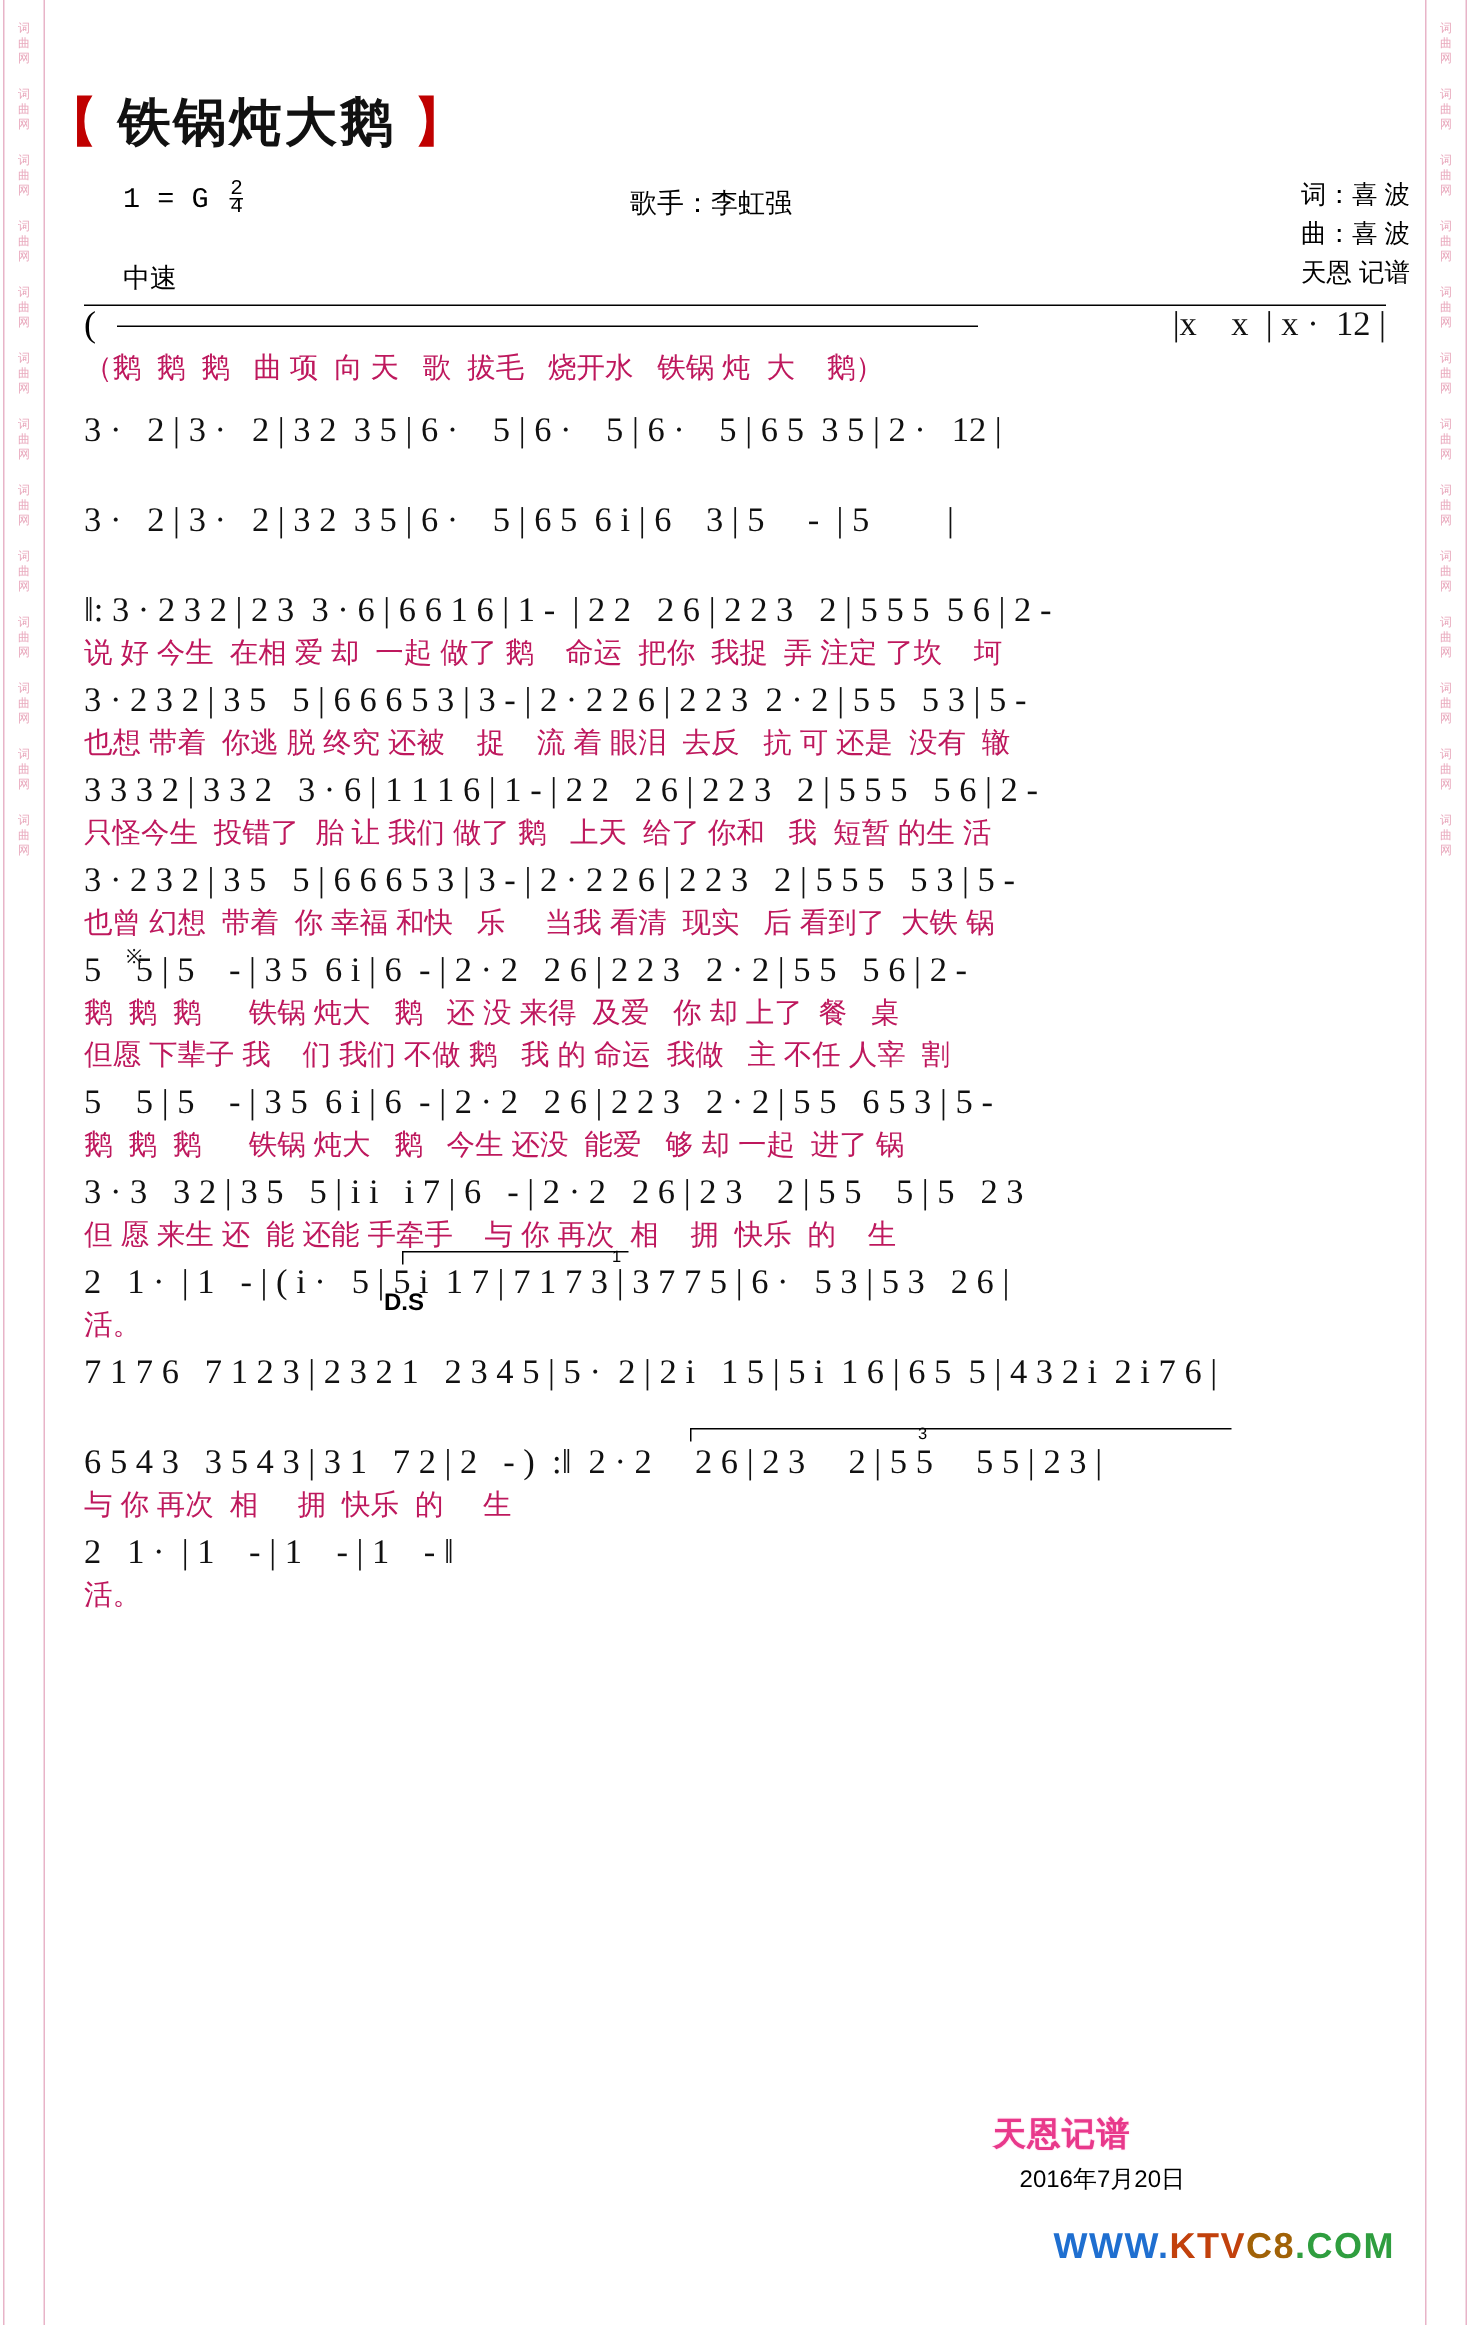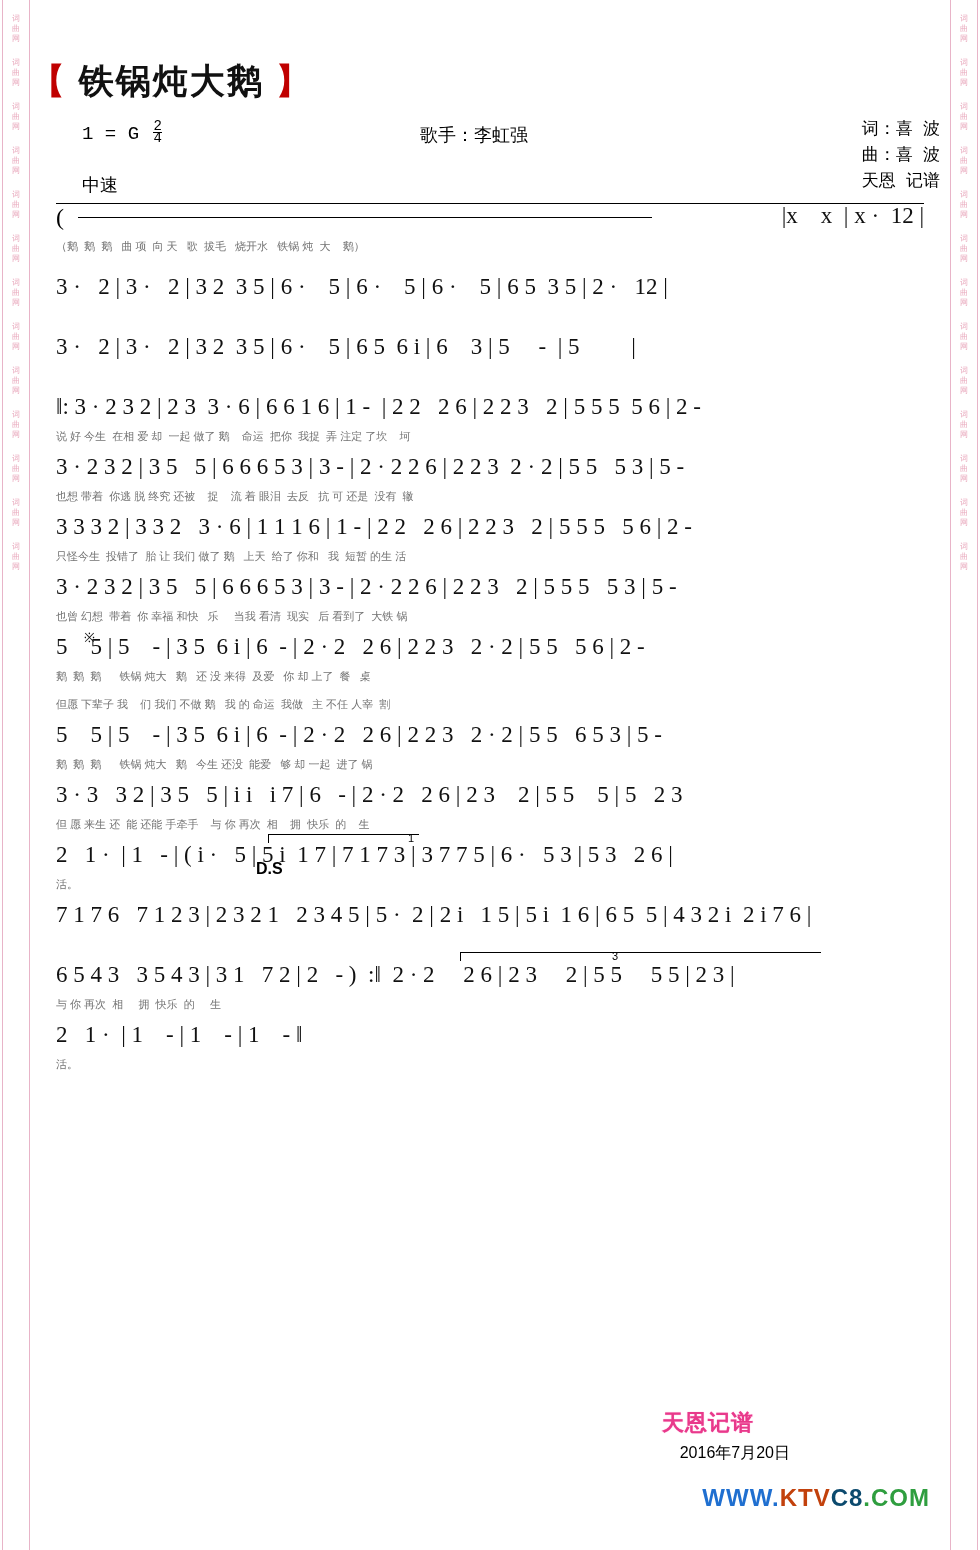--- a/index.html
+++ b/index.html
@@ -68,21 +68,21 @@
   .frac b{display:block;font-weight:normal;}
   .frac .den{border-top:1.4px solid #000;}
   .singer{
     position:absolute;left:390px;top:8px;
     font-size:18px;
     font-family:"Liberation Sans", sans-serif;
   }
   .credits{
     position:absolute;right:10px;top:2px;
     font-size:17px;line-height:26px;
-    font-family:Liberation Mono, monospace;
+    font-family:Liberation Sans, sans-serif;
     text-align:left;
   }
   .tempo{
     position:absolute;left:52px;top:58px;
     font-size:18px;
     font-family:"Liberation Sans", sans-serif;
   }
 
   
   .score{
@@ -97,24 +97,24 @@
   .notes{
     font-size:23px;
     letter-spacing:0px;
     white-space:pre;
     font-family:"Liberation Serif", serif;
     color:#111;
     line-height:30px;
     height:32px;
   }
   .lyr{
-    font-size:11px;
+    font-size:19px;
     white-space:pre;
     font-family:"Liberation Sans", sans-serif;
-    color:#737373;
+    color:#be185d;
     line-height:24px;
     height:26px;
   }
   .gap{height:12px;}
 
   .topline{
     border-top:1.6px solid #000;
     height:0;
     margin:0;
   }
@@ -148,21 +148,21 @@
     font-size:16px;font-family:"Liberation Sans", sans-serif;
   }
   .www{
     position:absolute;right:20px;bottom:22px;
     font-size:24px;font-weight:bold;
     font-family:"Liberation Sans", sans-serif;
     letter-spacing:1px;
   }
   .www .c1{color:#1f6fd0;}
   .www .c2{color:#c2410c;}
-  .www .c3{color:#0c4a6e;}
+  .www .c3{color:#a16207;}
   .www .c4{color:#2f9e3f;}
 
   .mark-x{
     position:absolute;left:28px;top:-4px;font-size:13px;color:#111;
   }
   .ds{
     position:absolute;left:200px;top:20px;font-size:16px;font-weight:bold;
     font-family:Liberation Sans, sans-serif;
   }
   .rep-num{

